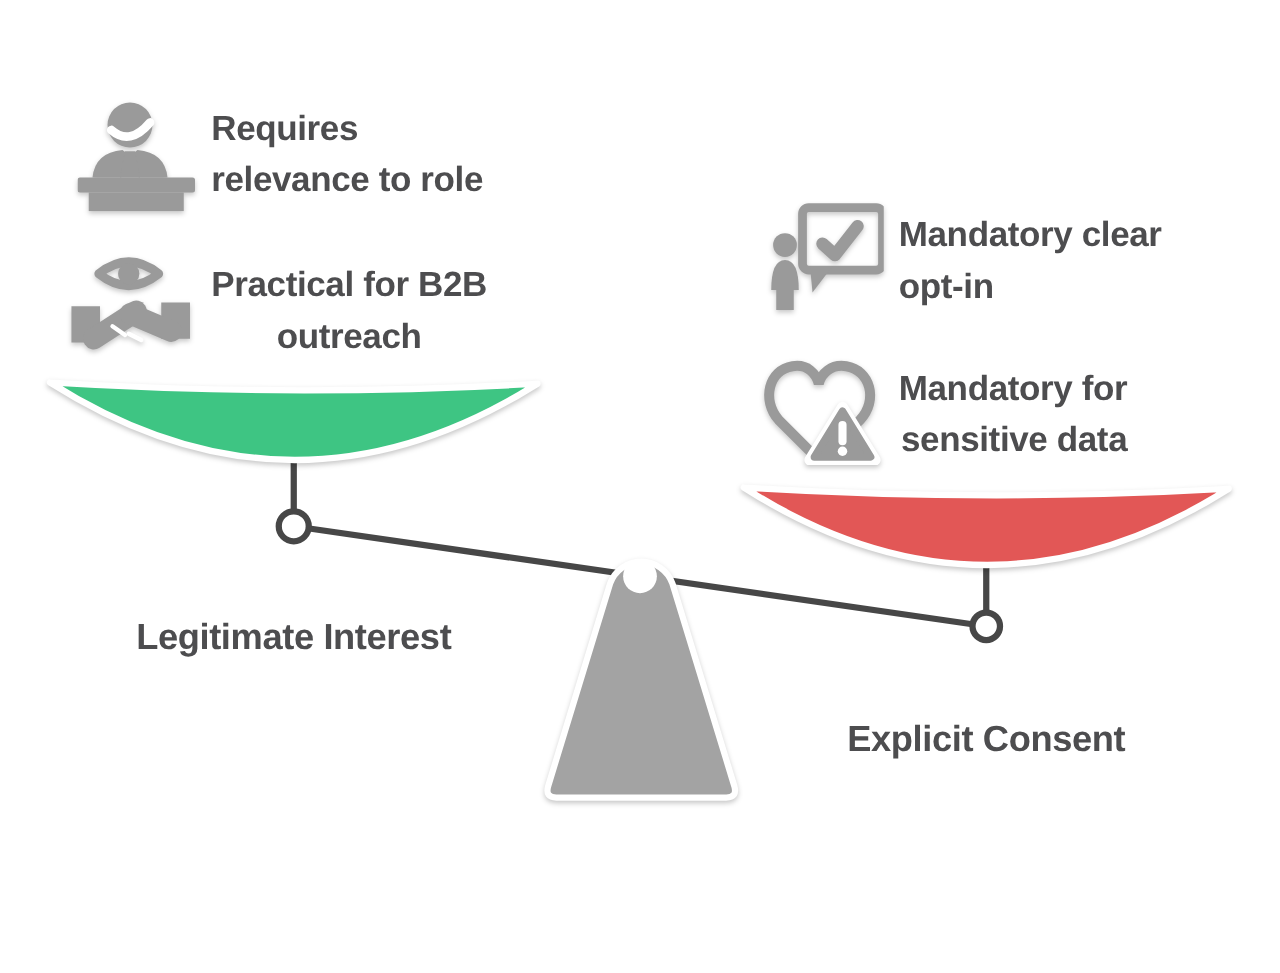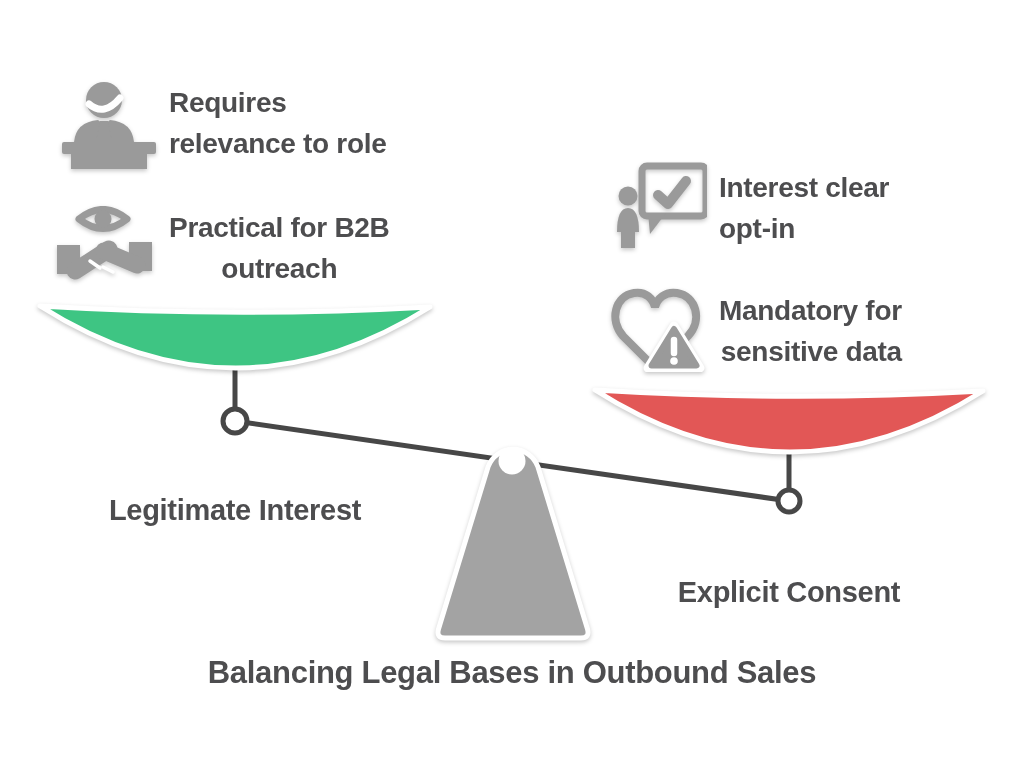--- a/index.html
+++ b/index.html
@@ -88,34 +88,33 @@
 
   <div>
     <svg class="icon item-r1-icon shadow" viewBox="0 0 97 92" width="97" height="92">
       <rect x="32" y="8" width="64" height="50" rx="5" fill="none" stroke="#9A9A9A" stroke-width="7"></rect>
       <path d="M 38 55 L 56 55 L 40 76 Z" fill="#9A9A9A"></path>
       <path d="M 48 37 L 58 46 L 76 23" fill="none" stroke="#9A9A9A" stroke-width="10" stroke-linecap="round" stroke-linejoin="round"></path>
       <circle cx="18" cy="38" r="9.5" fill="#9A9A9A"></circle>
       <path d="M 7 74 Q 7 50 18 50 Q 29 50 29 74 Z" fill="#9A9A9A"></path>
       <rect x="11" y="70" width="14" height="20" fill="#9A9A9A"></rect>
     </svg>
-    <div class="feature-text item-r1-text">Interest clear
+    <div class="feature-text item-r1-text">Mandatory clear
 opt-in</div>
   </div>
 
   <div>
     <svg class="icon item-r2-icon shadow" viewBox="0 0 106 88" width="106" height="88">
       <path d="M 44 80 L 16 52 C 2 36 8 12 27 9 C 39 7 46 15 48 23 C 50 15 58 7 70 9 C 89 12 96 36 81 52 L 77 56" fill="none" stroke="#9A9A9A" stroke-width="8" stroke-linecap="round"></path>
       <path d="M 67 42 L 93 84 L 41 84 Z" fill="#ffffff" stroke="#ffffff" stroke-width="9" stroke-linejoin="round"></path>
       <path d="M 67 45 L 89.5 81.5 L 44.5 81.5 Z" fill="#9A9A9A" stroke="#9A9A9A" stroke-width="6" stroke-linejoin="round"></path>
       <line x1="67" y1="56" x2="67" y2="69" stroke="#ffffff" stroke-width="6.5" stroke-linecap="round"></line>
       <circle cx="67" cy="77" r="3.8" fill="#ffffff"></circle>
     </svg>
     <div class="feature-text item-r2-text">Mandatory for
 sensitive data</div>
   </div>
 
   <div class="pan-label left">Legitimate Interest</div>
   <div class="pan-label right">Explicit Consent</div>
 
-  <div class="title">Balancing Legal Bases in Outbound Sales</div>
 
 </div>
 
 </body></html>

